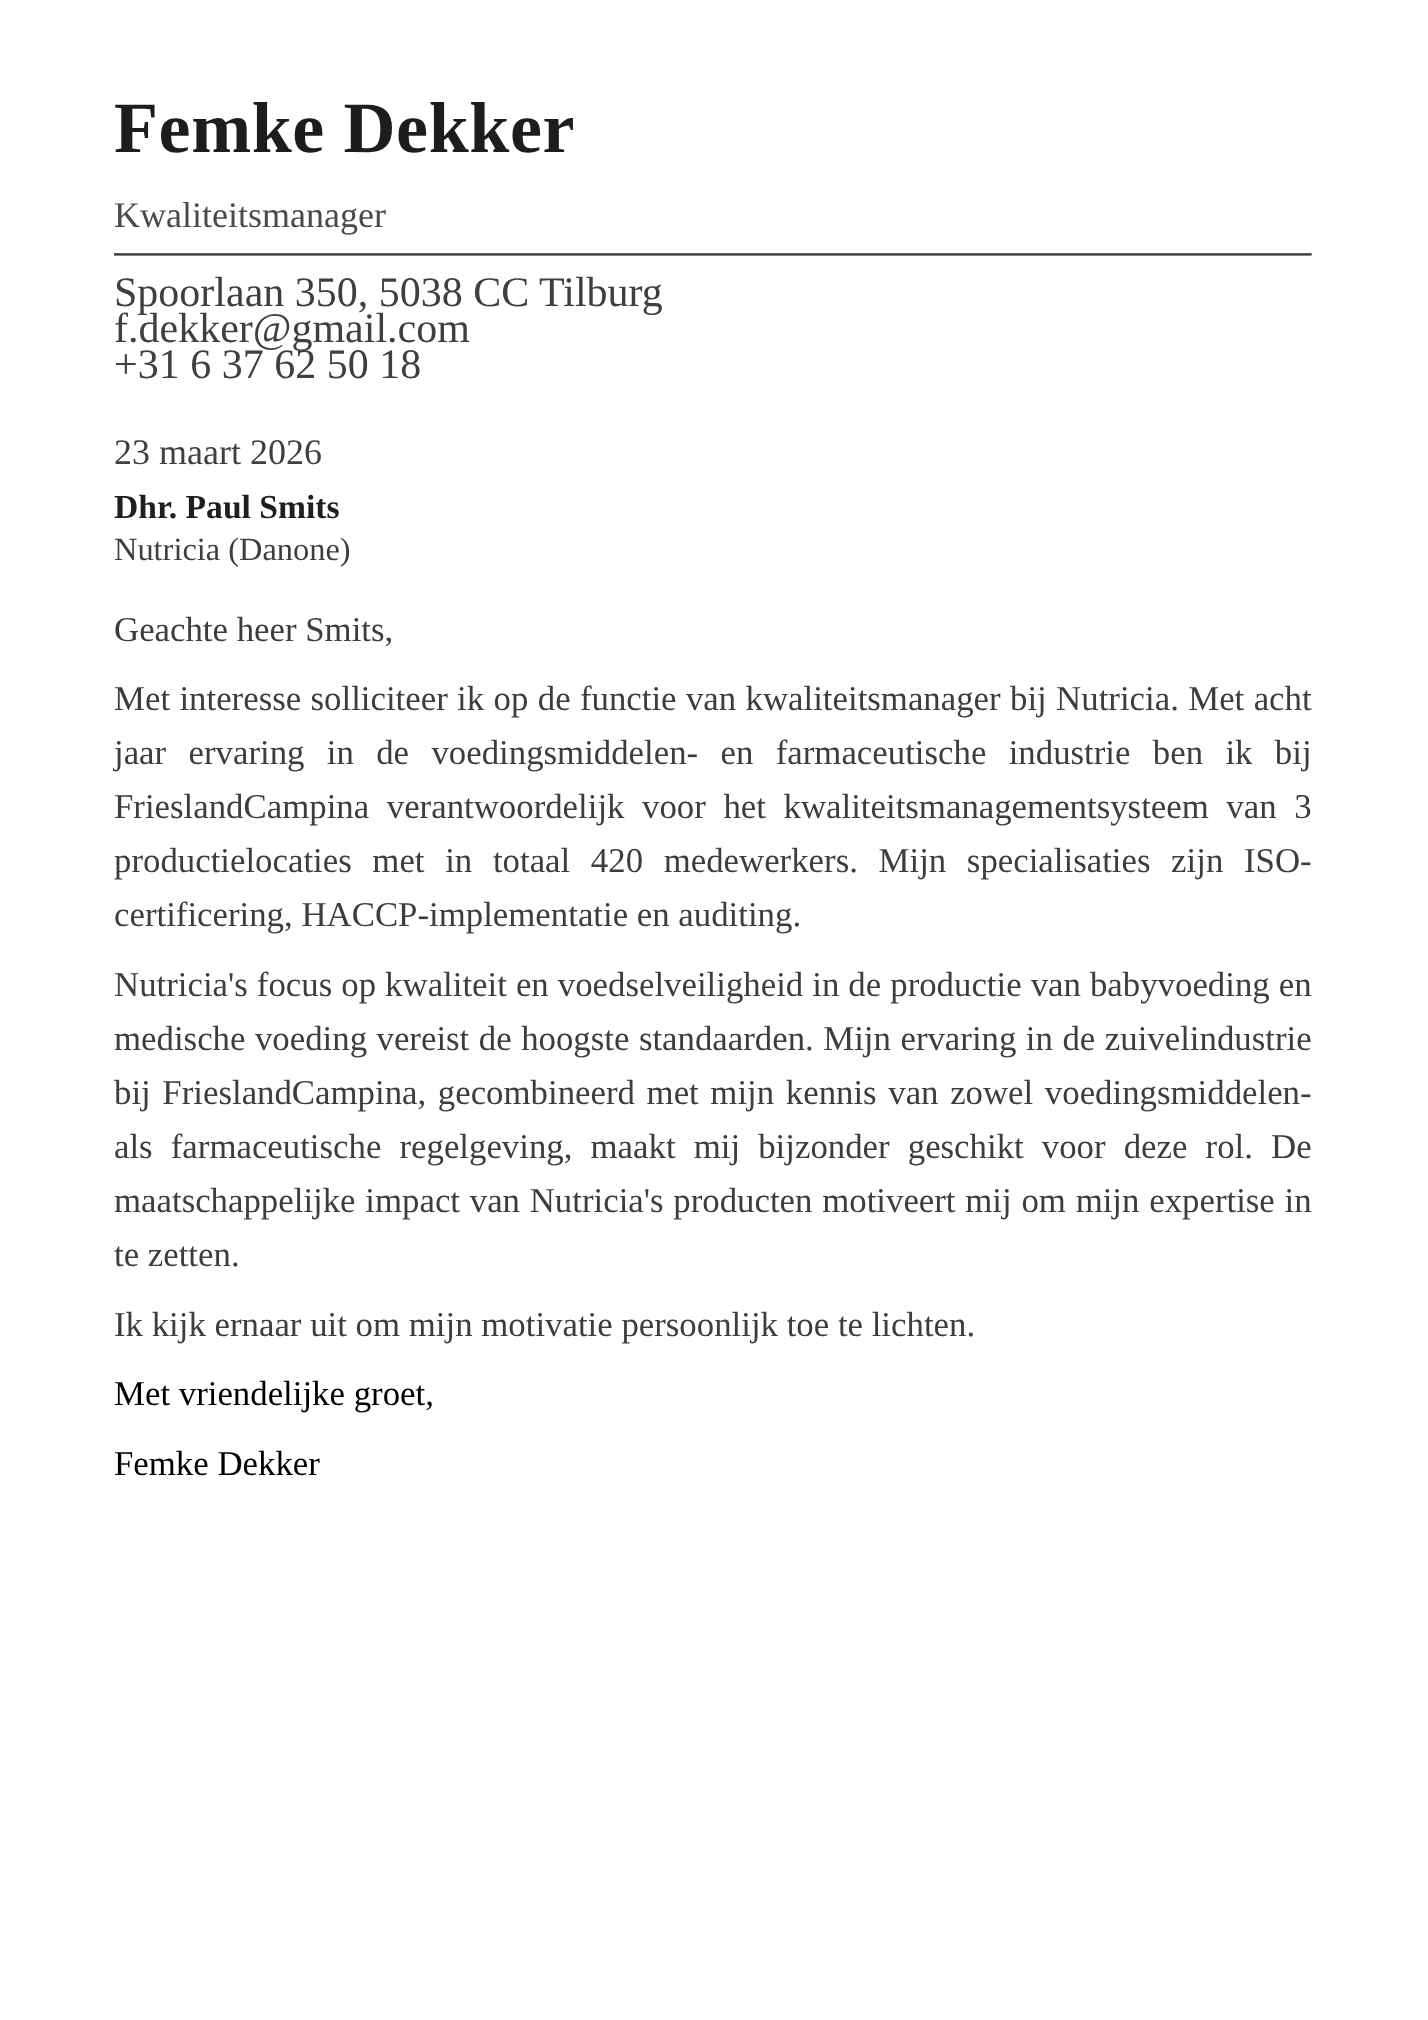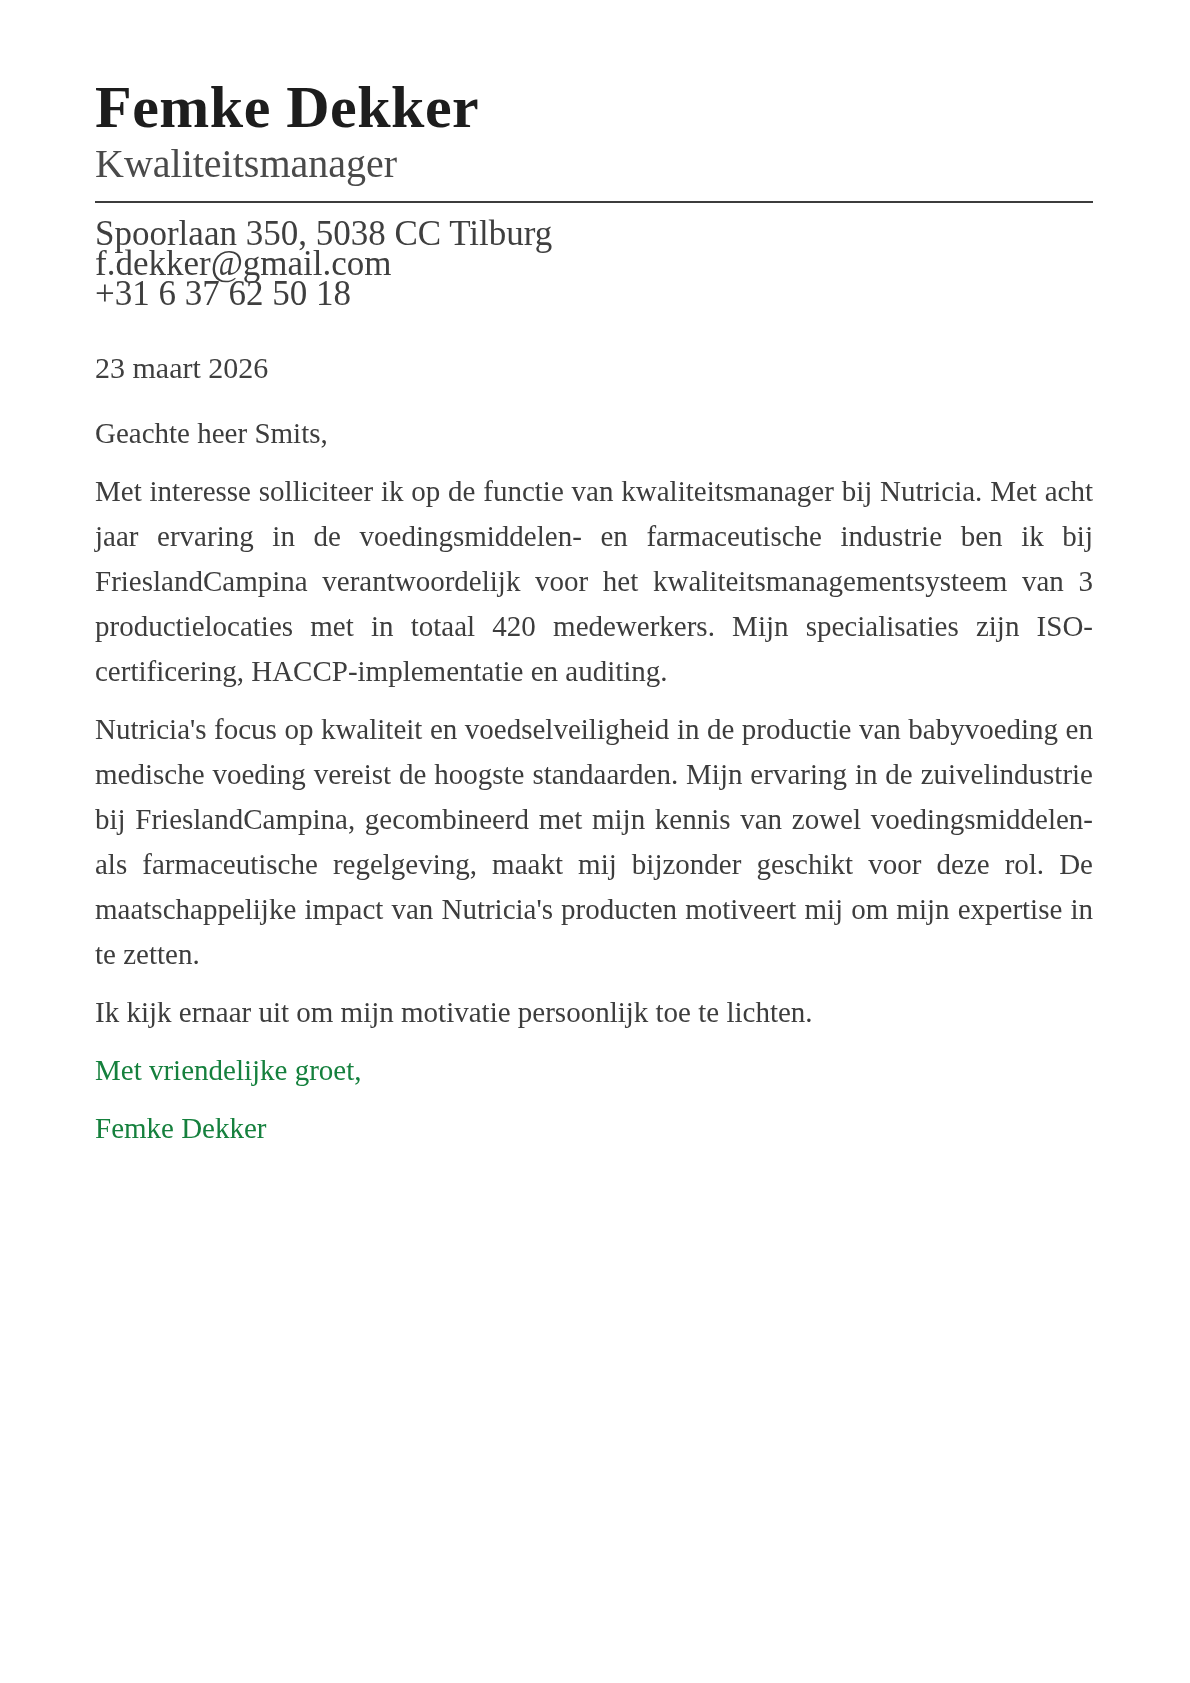--- a/index.html
+++ b/index.html
@@ -18,24 +18,24 @@
     padding: 76px 97px 0 95px;
   }
   .name {
     font-size: 60px;
     line-height: 1.06;
     font-weight: 700;
     color: #1d1d1d;
     letter-spacing: 0.5px;
   }
   .job-title {
-    font-size: 40px;
+    font-size: 30px;
     line-height: 1.2;
     color: #4a4a4a;
-    margin-top: 0;
+    margin-top: 22px;
   }
   .divider {
     border: none;
     border-top: 2px solid #3c3c3c;
     margin-top: 13px;
   }
   .contact {
     margin-top: 16px;
     font-size: 35px;
     line-height: 30px;
@@ -71,21 +71,21 @@
     margin-top: 13px;
     font-size: 29px;
     line-height: 45px;
     text-align: justify;
     color: #3d3d3d;
   }
   .closing, .signature {
     margin-top: 13px;
     font-size: 29px;
     line-height: 45px;
-    color: #15803d;
+    color: #000000;
   }
 </style>
 </head>
 <body>
 
 <div class="page">
 
   <header>
     <h1 class="name">Femke Dekker</h1>
     <div class="job-title">Kwaliteitsmanager</div>
@@ -93,20 +93,24 @@
   </header>
 
   <section class="contact">
     <div>Spoorlaan 350, 5038 CC Tilburg</div>
     <div>f.dekker@gmail.com</div>
     <div>+31 6 37 62 50 18</div>
   </section>
 
   <div class="date-line">23 maart 2026</div>
 
+  <section class="recipient">
+    <div class="recipient-name">Dhr. Paul Smits</div>
+    <div class="recipient-company">Nutricia (Danone)</div>
+  </section>
 
   <main>
     <p class="salutation">Geachte heer Smits,</p>
     <p class="body-par">Met interesse solliciteer ik op de functie van kwaliteitsmanager bij Nutricia. Met acht jaar ervaring in de voedingsmiddelen- en farmaceutische industrie ben ik bij FrieslandCampina verantwoordelijk voor het kwaliteitsmanagementsysteem van 3 productielocaties met in totaal 420 medewerkers. Mijn specialisaties zijn ISO-certificering, HACCP-implementatie en auditing.</p>
     <p class="body-par">Nutricia's focus op kwaliteit en voedselveiligheid in de productie van babyvoeding en medische voeding vereist de hoogste standaarden. Mijn ervaring in de zuivelindustrie bij FrieslandCampina, gecombineerd met mijn kennis van zowel voedingsmiddelen- als farmaceutische regelgeving, maakt mij bijzonder geschikt voor deze rol. De maatschappelijke impact van Nutricia's producten motiveert mij om mijn expertise in te zetten.</p>
     <p class="body-par">Ik kijk ernaar uit om mijn motivatie persoonlijk toe te lichten.</p>
     <p class="closing">Met vriendelijke groet,</p>
     <p class="signature">Femke Dekker</p>
   </main>
 

